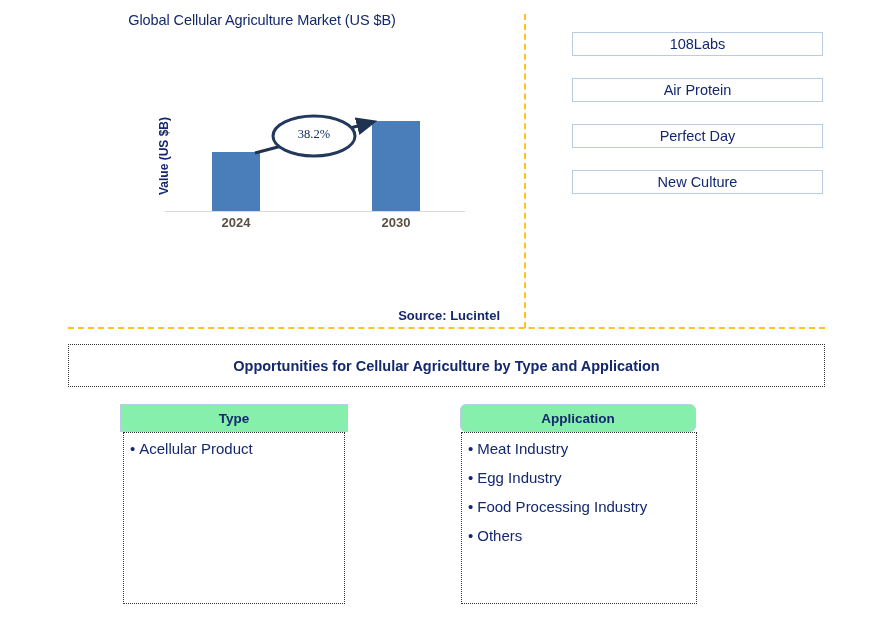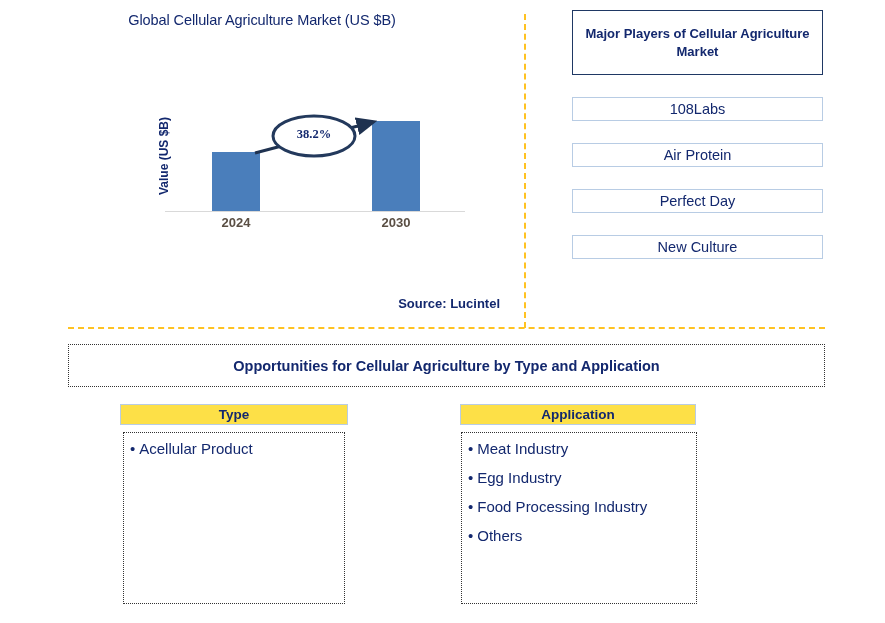--- a/index.html
+++ b/index.html
@@ -82,28 +82,28 @@
     left: 155px; top: 95px;
     width: 320px; height: 125px;
     overflow: visible;
   }
   #cagr-label {
     position: absolute;
     left: 283px; top: 127px;
     width: 62px;
     text-align: center;
     font-size: 12.5px;
-    font-weight: bold;
+    font-weight: normal;
     font-family: "Liberation Serif", serif;
     color: #13286e;
   }
 
   #source-text {
     position: absolute;
-    left: 0; top: 296px;
+    left: 0; top: 308px;
     width: 500px;
     text-align: right;
     font-size: 13px;
     font-weight: bold;
     color: #13286e;
   }
 
   
   #v-divider {
     position: absolute;
@@ -164,22 +164,22 @@
     align-items: center;
     justify-content: center;
     font-size: 14.5px;
     font-weight: bold;
     color: #13286e;
   }
 
   .col-header {
     position: absolute;
     box-sizing: border-box;
-    height: 21px;
-    background: #fde047;
+    height: 28px;
+    background: #86efac;
     border: 1px solid #b8cce4;
     display: flex;
     align-items: center;
     justify-content: center;
     font-size: 13.5px;
     font-weight: bold;
     color: #13286e;
   }
   .col-body {
     position: absolute;
@@ -191,21 +191,21 @@
     font-size: 15px;
     color: #13286e;
     line-height: 1.0;
     margin-bottom: 14px;
     white-space: nowrap;
   }
   .bullet-item .dot { margin-right: 4px; }
 
   #type-header { left: 120px; top: 404px; width: 228px; }
   #type-body   { left: 123px; top: 432px; width: 222px; height: 172px; }
-  #app-header  { left: 460px; top: 404px; width: 236px; }
+  #app-header  { left: 460px; top: 404px; width: 236px; border-radius: 6px; }
   #app-body    { left: 461px; top: 432px; width: 236px; height: 172px; }
 </style>
 </head>
 <body>
 
 <div id="chart-panel">
 
   <div id="chart-title">Global Cellular Agriculture Market (US $B)</div>
 
   <div id="y-axis-label">Value (US $B)</div>
@@ -230,21 +230,20 @@
 
   <div id="cagr-label">38.2%</div>
 
   <div id="source-text">Source: Lucintel</div>
 </div>
 
 <div id="v-divider"></div>
 <div id="h-divider"></div>
 
 <div id="players-panel">
-  <div id="players-title">Major Players of Cellular Agriculture Market</div>
   <div id="player-list">
     <div class="player-box">108Labs</div>
     <div class="player-box">Air Protein</div>
     <div class="player-box">Perfect Day</div>
     <div class="player-box">New Culture</div>
   </div>
 </div>
 
 <div id="opportunities-banner">Opportunities for Cellular Agriculture by Type and Application</div>
 

